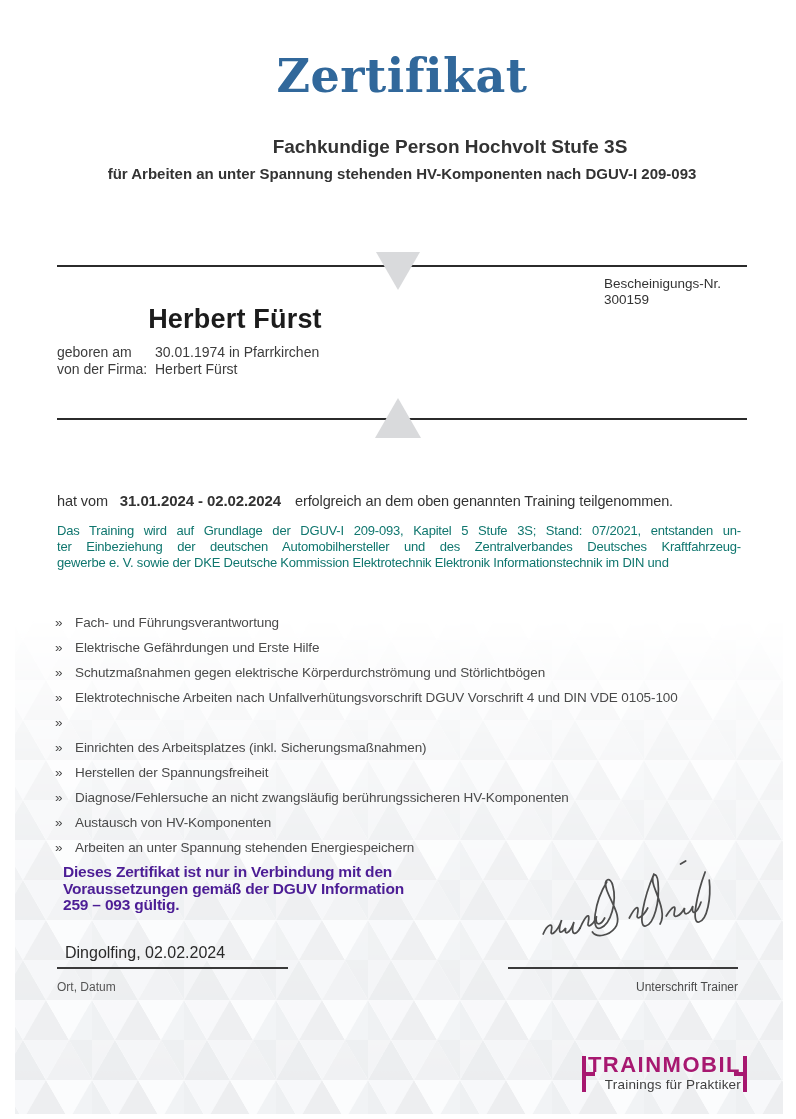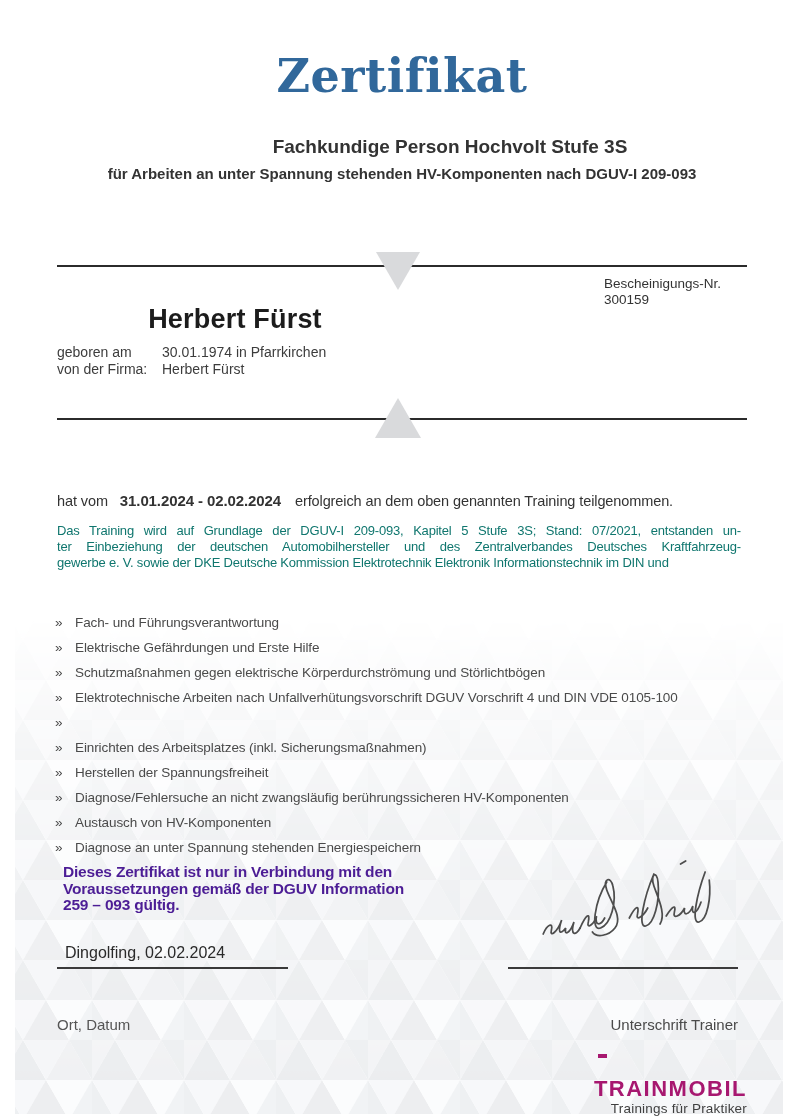--- a/index.html
+++ b/index.html
@@ -25,21 +25,21 @@
   .tri{position:absolute;width:0;height:0;}
   .tri.down{left:376px;top:252px;border-left:22px solid transparent;border-right:22px solid transparent;
     border-top:38px solid var(--tri-gray,#d9dadc);}
   .tri.up{left:375px;top:398px;border-left:23px solid transparent;border-right:23px solid transparent;
     border-bottom:40px solid var(--tri-gray,#d9dadc);}
 
   .certno{position:absolute;left:604px;top:276px;font-size:13.5px;line-height:16px;color:#333;}
   .holder-name{position:absolute;left:57px;top:304px;width:356px;text-align:center;
     font-size:27px;font-weight:bold;color:#1c1c1c;letter-spacing:.2px;}
   .holder-rows{position:absolute;left:57px;top:344px;display:grid;
-    grid-template-columns:98px auto;column-gap:7px;font-size:14px;line-height:16.5px;color:#3c3c3c;}
+    grid-template-columns:98px auto;column-gap:0;font-size:14px;line-height:16.5px;color:#3c3c3c;}
 
   .attendance{position:absolute;left:57px;right:52px;top:492px;font-size:14.5px;color:#333;
     letter-spacing:-0.1px;white-space:nowrap;}
   .attendance .dates{font-weight:bold;font-size:15px;padding:0 10px 0 8px;}
 
   .para{position:absolute;left:57px;width:684px;top:523px;font-size:13px;line-height:15.8px;
     color:#0f766e;letter-spacing:-0.2px;}
   .para .line{text-align:justify;text-align-last:justify;}
   .para .line:last-child{text-align-last:left;}
 
@@ -48,26 +48,26 @@
     letter-spacing:-0.1px;}
   .topic .marker{width:20px;flex:none;color:#4a4a4a;}
 
   .notice{position:absolute;left:63px;top:864px;width:480px;font-size:15.5px;font-weight:bold;
     line-height:16.5px;color:#4c1d95;letter-spacing:-0.2px;}
 
   .place-date{position:absolute;left:65px;top:944px;font-size:16px;color:#2a2a2a;}
   .signline{position:absolute;top:967px;border-top:2px solid #3a3a3a;}
   .signline.left{left:57px;width:231px;}
   .signline.right{left:508px;width:230px;}
-  .signlabel{position:absolute;top:1016px;font-size:15px;color:#555;}
+  .signlabel{position:absolute;top:980px;font-size:12px;color:#555;}
   .signlabel.left{left:57px;}
   .signlabel.right{left:508px;width:230px;text-align:right;color:#4a4a4a;}
   .signature{position:absolute;left:535px;top:858px;}
 
-  .logo{position:absolute;right:57px;top:1054px;display:flex;align-items:stretch;gap:20px;height:40px;flex-direction:column;}
+  .logo{position:absolute;right:57px;top:1054px;display:flex;align-items:stretch;gap:2px;height:40px;}
   .bracket{position:relative;width:4px;background:var(--brand-magenta,#A71870);margin:2px 0;}
   .bracket::after{content:"";position:absolute;top:calc(50% - 2px);width:9px;height:4px;
     background:var(--brand-magenta,#A71870);}
   .bracket.left::after{left:4px;}
   .bracket.right::after{right:4px;}
   .logo-text{display:flex;flex-direction:column;align-items:flex-end;}
   .logo-name{font-size:22px;line-height:22px;font-weight:bold;letter-spacing:1.5px;
     color:var(--brand-magenta,#A71870);}
   .logo-tagline{font-size:13.5px;line-height:15px;color:#3f3f3f;margin-top:1px;letter-spacing:.2px;}
 </style>
@@ -184,21 +184,21 @@
         <span>Diagnose/Fehlersuche an nicht zwangsläufig berührungssicheren HV-Komponenten</span>
       </div>
 
       <div class="topic">
         <span class="marker">»</span>
         <span>Austausch von HV-Komponenten</span>
       </div>
 
       <div class="topic">
         <span class="marker">»</span>
-        <span>Diagnose an unter Spannung stehenden Energiespeichern</span>
+        <span>Arbeiten an unter Spannung stehenden Energiespeichern</span>
       </div>
     </div>
 
   <div class="notice">
 
       <div>Dieses Zertifikat ist nur in Verbindung mit den</div>
 
       <div>Voraussetzungen gemäß der DGUV Information</div>
 
       <div>259 – 093 gültig.</div>

